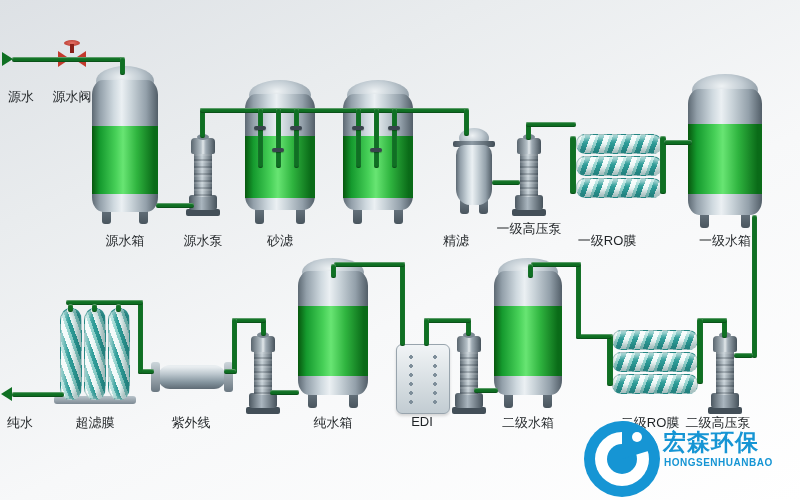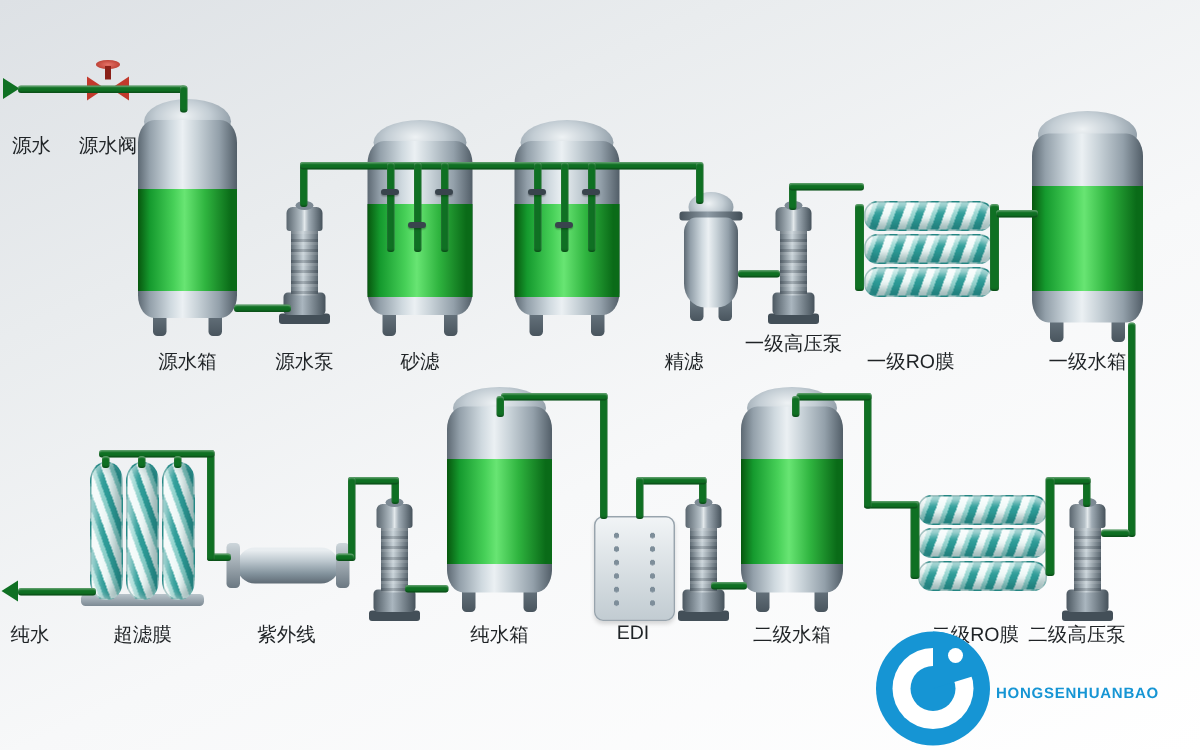--- a/index.html
+++ b/index.html
@@ -295,15 +295,16 @@
 
   <div class="logo">
     <svg viewBox="0 0 78 78" width="78" height="78">
       <circle cx="39" cy="39" r="38" fill="#1695d4"></circle>
       <circle cx="39" cy="39" r="27" fill="#ffffff"></circle>
       <circle cx="39" cy="39" r="15" fill="#1695d4"></circle>
       <path d="M39 39 L39 1 A38 38 0 0 1 75 28 Z" fill="#1695d4"></path>
       <circle cx="54" cy="17" r="5" fill="#ffffff"></circle>
     </svg>
   </div>
+  <div class="logo-cn">宏森环保</div>
   <div class="logo-en">HONGSENHUANBAO</div>
 
 </div>
 
 </body></html>

